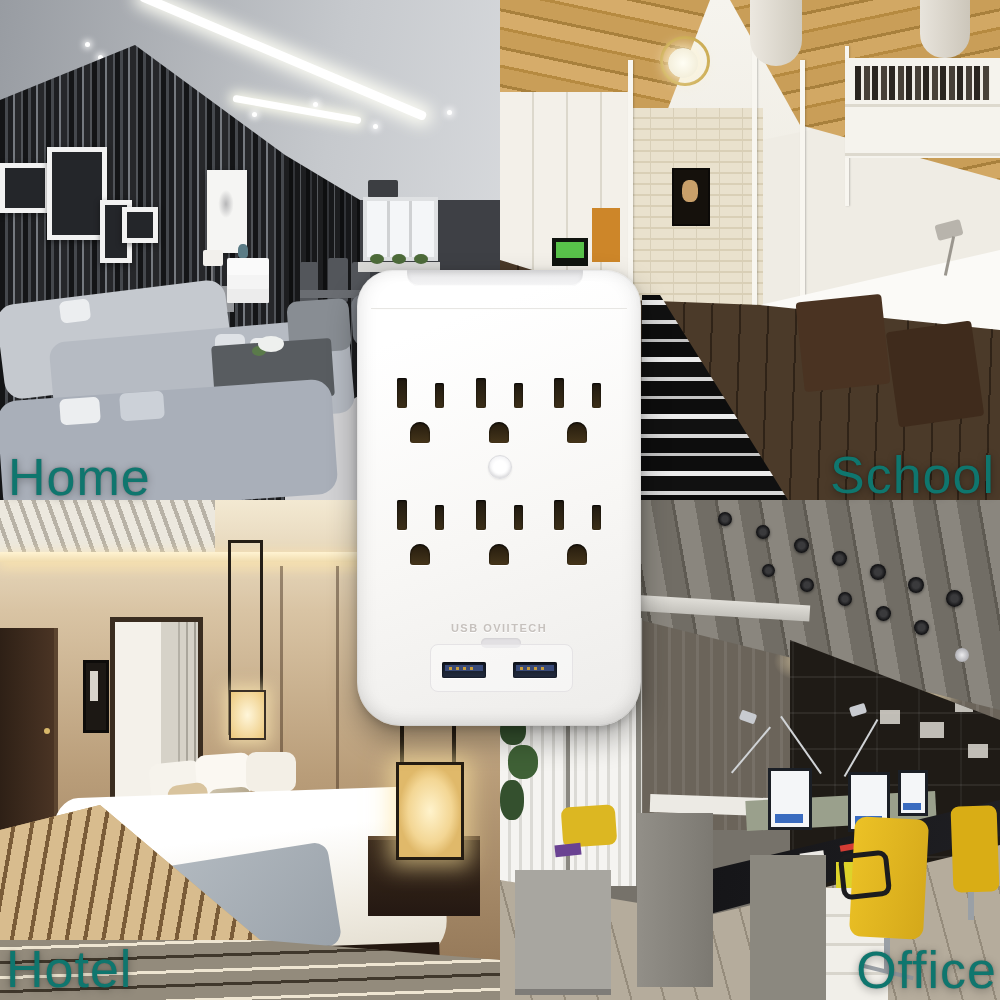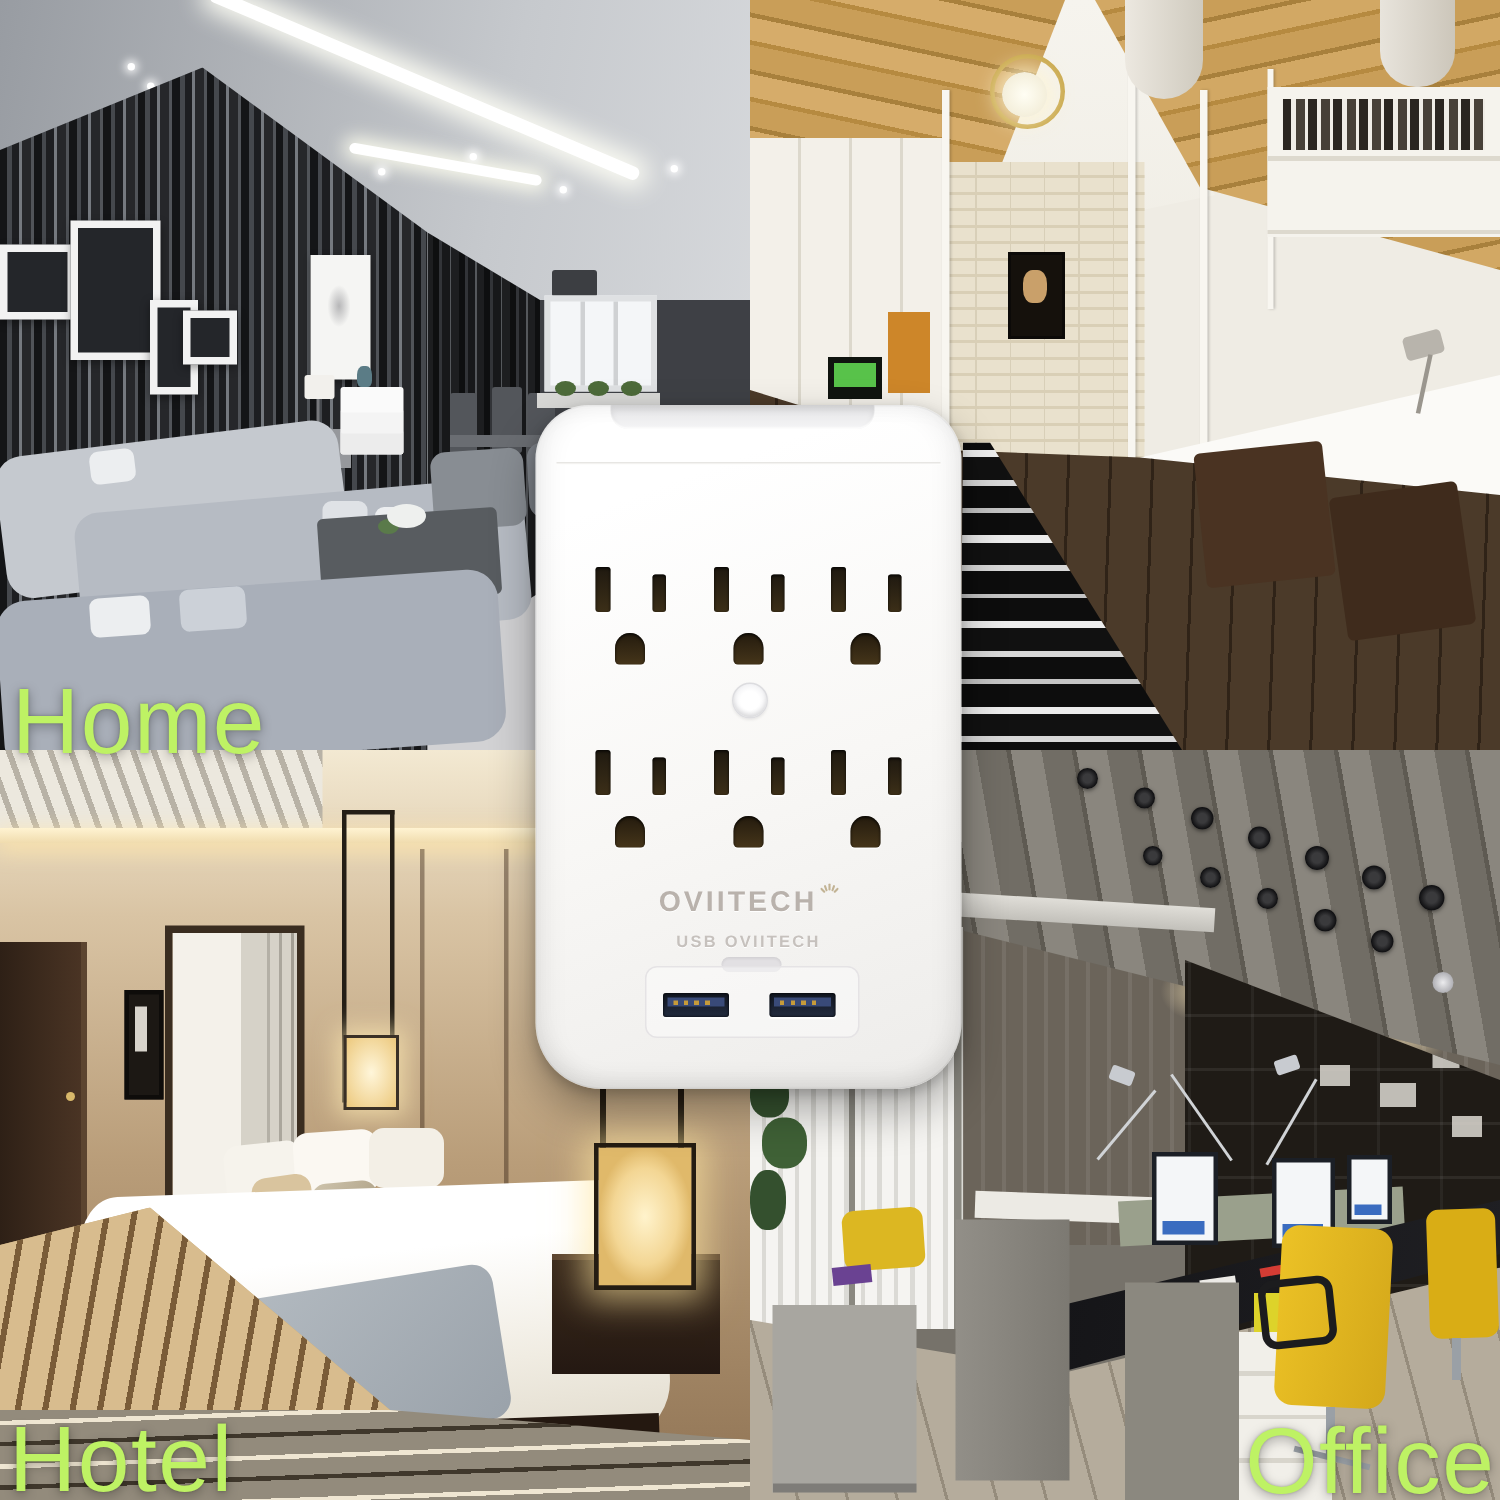--- a/index.html
+++ b/index.html
@@ -182,21 +182,21 @@
   .o-arm{left:340px;top:352px;width:40px;height:36px;border:5px solid #1c1c1e;border-radius:10px;transform:rotate(-6deg);}
   .o-stem{background:#9aa0a6;}
   .o-ychair2{left:452px;top:306px;width:46px;height:86px;background:#d9ad15;border-radius:8px;transform:rotate(-2deg);}
   .o-floor{left:0;top:0;width:500px;height:500px;
     clip-path:polygon(0 76%,42% 83%,100% 69%,100% 100%,0 100%);
     background:#b5ac9c;background-image:repeating-linear-gradient(75deg,transparent 0 30px,rgba(90,80,64,.35) 30px 32px);}
   .o-lamparm{background:#d0d3d6;}
   .o-lamphead{background:#c8cbd0;border-radius:2px;}
 
   
-  .tag{position:absolute;z-index:12;color:#bef264;font-size:62px;line-height:1;font-weight:400;
+  .tag{position:absolute;z-index:12;color:#0f766e;font-size:52px;line-height:1;font-weight:400;
     text-shadow:0 2px 8px rgba(0,0,0,.35),0 0 2px rgba(0,0,0,.25);letter-spacing:1px;}
   #tag-home{left:8px;top:451px;}
   #tag-school{right:5px;top:449px;}
   #tag-hotel{left:6px;top:943px;}
   #tag-office{right:3px;top:944px;}
 
   
   #product{position:absolute;z-index:10;left:357px;top:270px;width:284px;height:456px;
     border-radius:36px 36px 44px 44px;
     background:linear-gradient(160deg,#ffffff 15%,#f8f7f5 55%,#edecea 100%);
@@ -434,20 +434,21 @@
     <div class="o-drawers"></div>
     <div class="o-ychair1"></div>
     <div class="o-arm"></div>
     <div class="o-stem" style="left:384px;top:438px;width:6px;height:34px"></div>
     <div class="o-stem" style="left:362px;top:470px;width:52px;height:4px;transform:rotate(14deg)"></div>
     <div class="o-ychair2"></div>
     <div class="o-stem" style="left:468px;top:392px;width:6px;height:28px"></div>
   </div>
 
   <div class="tag" id="tag-home">Home</div>
+  <div class="tag" id="tag-school">School</div>
   <div class="tag" id="tag-hotel">Hotel</div>
   <div class="tag" id="tag-office">Office</div>
 
   <div id="product">
     <div class="p-notch"></div>
     <div class="p-groove"></div>
 
     <div class="outlet o1">
       <div class="slot slot-n"></div>
       <div class="slot slot-h"></div>
@@ -474,31 +475,20 @@
       <div class="ground"></div>
     </div>
     <div class="outlet o6">
       <div class="slot slot-n"></div>
       <div class="slot slot-h"></div>
       <div class="ground"></div>
     </div>
 
     <div class="p-led"></div>
 
-    <div class="p-brandrow">
-      <span class="p-brand">OVIITECH</span><span class="p-spark"><svg width="12" height="12" viewBox="0 0 12 12">
-            <g stroke="#c2b394" stroke-width="1.4" stroke-linecap="round">
-              <line x1="6" y1="4" x2="6" y2="0.5"></line>
-              <line x1="2.5" y1="5.5" x2="0.5" y2="3.5"></line>
-              <line x1="9.5" y1="5.5" x2="11.5" y2="3.5"></line>
-              <line x1="4" y1="4.5" x2="3" y2="1.8"></line>
-              <line x1="8" y1="4.5" x2="9" y2="1.8"></line>
-            </g>
-          </svg></span>
-    </div>
 
     <div class="p-usblabel">USB OVIITECH</div>
     <div class="p-pill"></div>
     <div class="p-usbpanel"></div>
     <div class="usb usb1">
         <div class="tongue"></div>
       </div>
     <div class="usb usb2">
         <div class="tongue"></div>
       </div>

